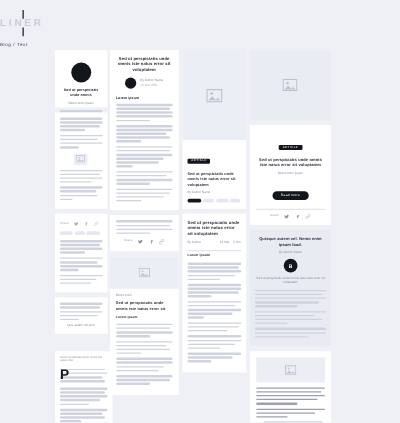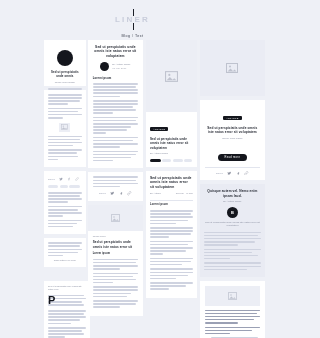--- a/index.html
+++ b/index.html
@@ -5,21 +5,21 @@
   * { box-sizing: border-box; margin:0; padding:0; }
   html,body { width:265px; height:338px; overflow:hidden; }
   body {
     background:#eef0f6;
     font-family:"Liberation Sans", sans-serif;
     color:#2b2f3a;
   }
   .page { position:relative; width:265px; height:338px; }
 
   
-  .header { position:absolute; top:8px; left:0; right:0; text-align:center; }
+  .header { position:absolute; top:8px; left:0; right:0; text-align:left; }
   .logo-wrap { position:relative; display:inline-block; }
   .logo {
     font-size:8px; letter-spacing:2.2px; font-weight:700;
     color:#c9cddb; line-height:11px;
   }
   .logo-bar { position:absolute; left:50%; width:1px; background:#1b1e27; }
   .logo-bar.t { top:-5px; height:7px; }
   .logo-bar.b { bottom:-5px; height:7px; }
   .tagline { margin-top:8px; font-size:3.6px; letter-spacing:.5px; color:#3a3f4d; }
 

